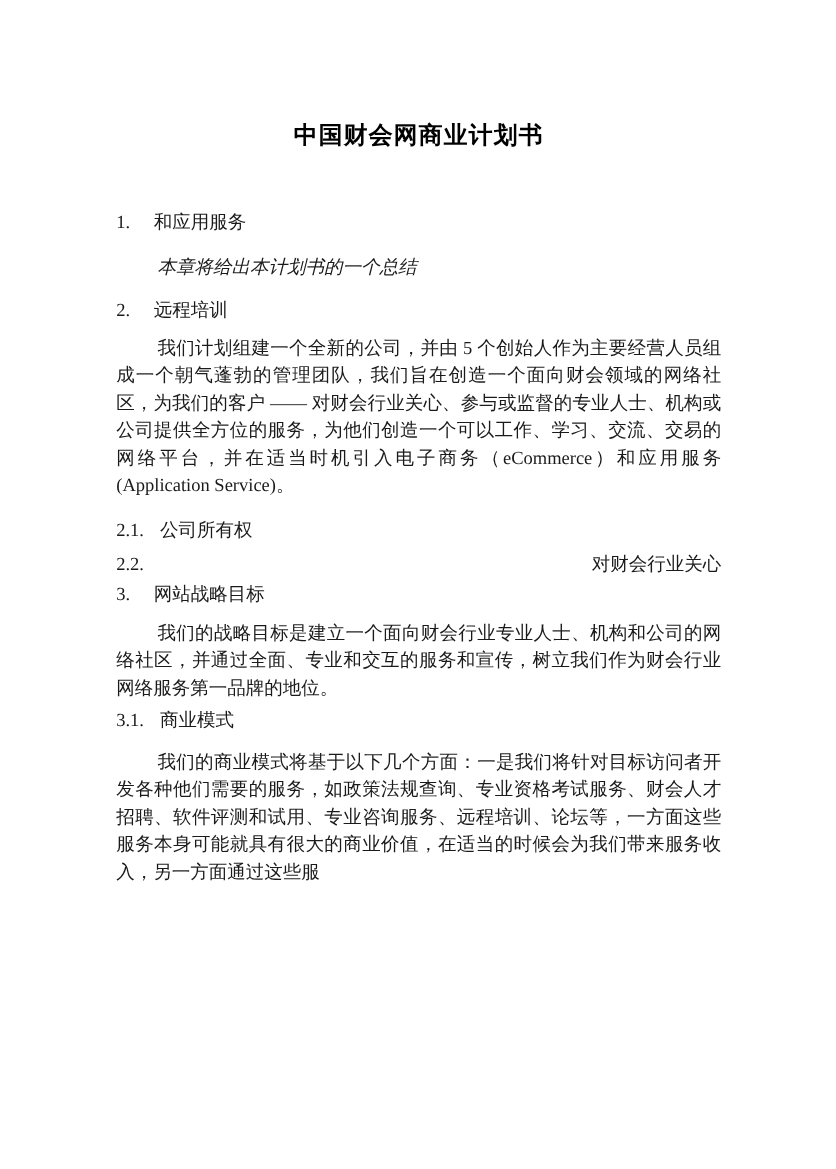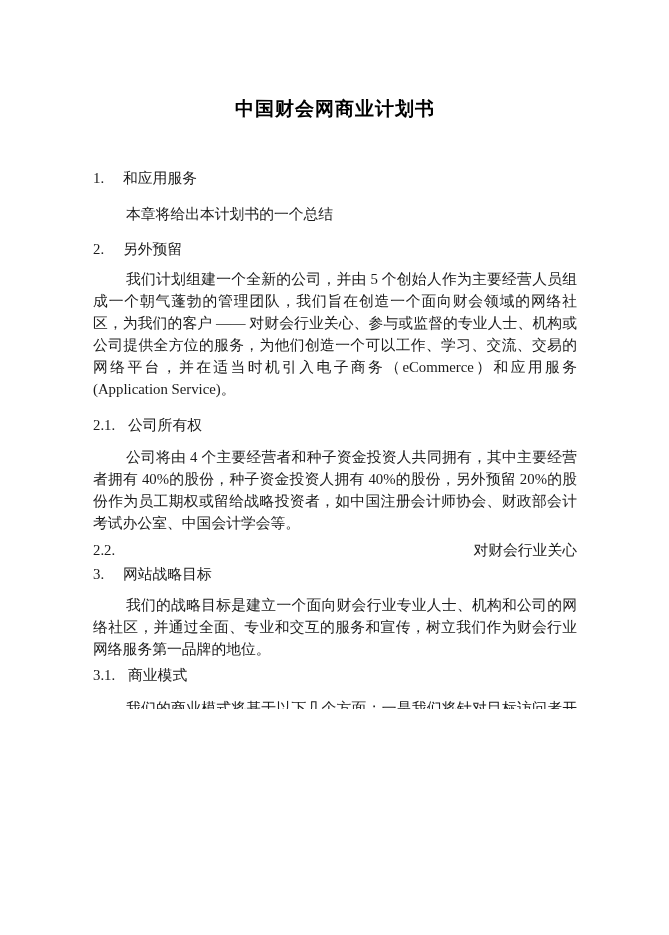--- a/index.html
+++ b/index.html
@@ -43,20 +43,21 @@
   }
   .para {
     margin: 0;
     font-size: 14.8px;
     line-height: 22px;
     text-align: justify;
     text-indent: 33px;
   }
   .para.single {
     text-align: left;
+    font-style: italic;
   }
   
   .mt-h1a  { margin-top: 45px; }
   .mt-sub  { margin-top: 14px; }
   .mt-h1b  { margin-top: 13px; }
   .mt-p1   { margin-top: 8px;  }
   .mt-h21  { margin-top: 14px;  }
   .mt-p2   { margin-top: 10px; }
   .mt-h22  { margin-top: 5px; justify-content: space-between;  }
   .mt-p3   { margin-top: 11px; }
@@ -74,31 +75,30 @@
 
   <div class="heading lvl1 mt-h1a">
     <span class="num">1.</span>
     <span class="htext">和应用服务</span>
   </div>
 
   <p class="para single mt-sub">本章将给出本计划书的一个总结</p>
 
   <div class="heading lvl1 mt-h1b">
     <span class="num">2.</span>
-    <span class="htext">另外预留</span>
+    <span class="htext">远程培训</span>
   </div>
 
   <p class="para mt-p1">我们计划组建一个全新的公司，并由 5 个创始人作为主要经营人员组成一个朝气蓬勃的管理团队，我们旨在创造一个面向财会领域的网络社区，为我们的客户 —— 对财会行业关心、参与或监督的专业人士、机构或公司提供全方位的服务，为他们创造一个可以工作、学习、交流、交易的网络平台，并在适当时机引入电子商务（eCommerce）和应用服务(Application Service)。</p>
 
   <div class="heading lvl2 mt-h21">
     <span class="num">2.1.</span>
     <span class="htext">公司所有权</span>
   </div>
 
-  <p class="para mt-p2">公司将由 4 个主要经营者和种子资金投资人共同拥有，其中主要经营者拥有 40%的股份，种子资金投资人拥有 40%的股份，另外预留 20%的股份作为员工期权或留给战略投资者，如中国注册会计师协会、财政部会计考试办公室、中国会计学会等。</p>
 
   <div class="heading lvl2 mt-h22">
     <span class="num">2.2.</span>
     <span class="htext">对财会行业关心</span>
   </div>
 
 
   <div class="heading lvl1 mt-h3">
     <span class="num">3.</span>
     <span class="htext">网站战略目标</span>

